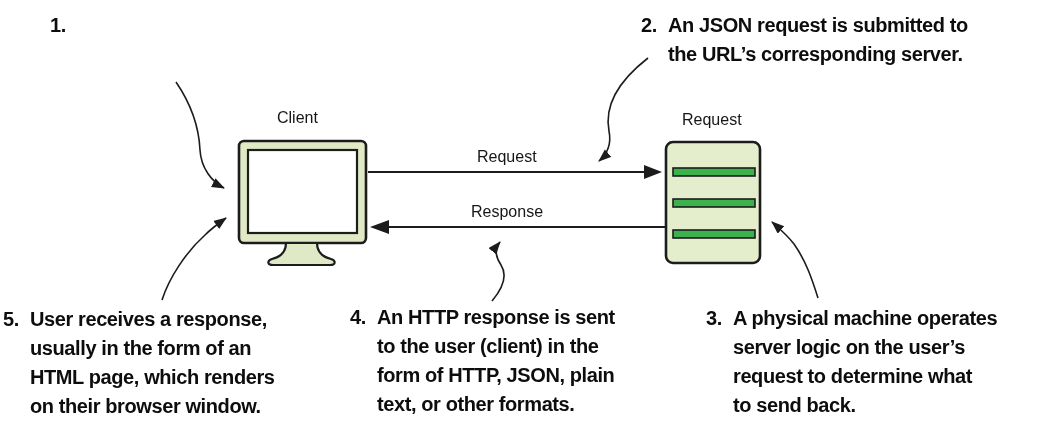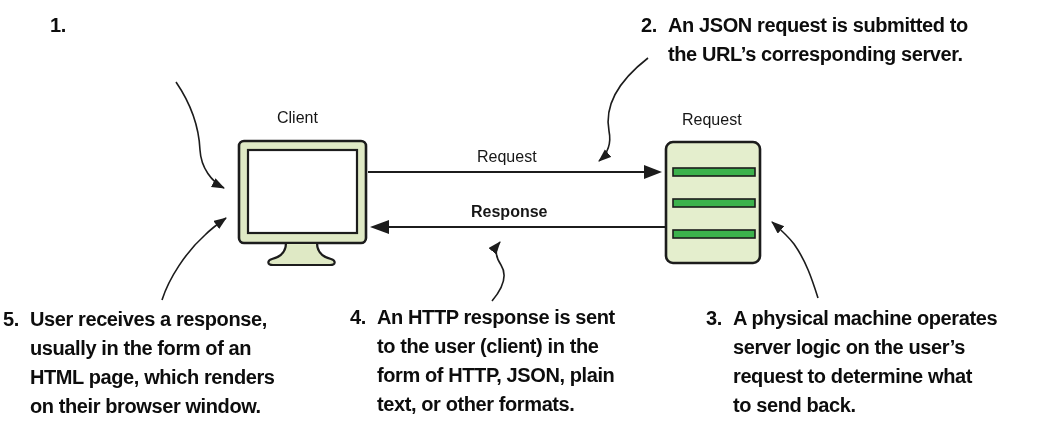--- a/index.html
+++ b/index.html
@@ -45,21 +45,21 @@
     white-space: nowrap;
   }
   #ann-1 { left: 50px;  top: 11px;  }
   #ann-2 { left: 641px; top: 11px;  }
   #ann-3 { left: 706px; top: 304px; }
   #ann-4 { left: 350px; top: 303px; }
   #ann-5 { left: 3px;   top: 305px; }
   #label-client   { left: 277px; top: 107px; }
   #label-server   { left: 682px; top: 109px; }
   #label-request  { left: 477px; top: 146px; }
-  #label-response { left: 471px; top: 201px; font-weight: bold; }
+  #label-response { left: 471px; top: 201px; }
 </style>
 </head>
 <body>
 
 <div class="canvas">
 
   <svg class="diagram-svg" viewBox="0 0 1037 434" xmlns="http://www.w3.org/2000/svg">
     <defs>
       <marker id="ah" markerUnits="userSpaceOnUse" markerWidth="15" markerHeight="12" refX="12" refY="5" orient="auto">
         <path d="M0,0 L13,5 L0,10 Z" fill="#1c1c1c"></path>

